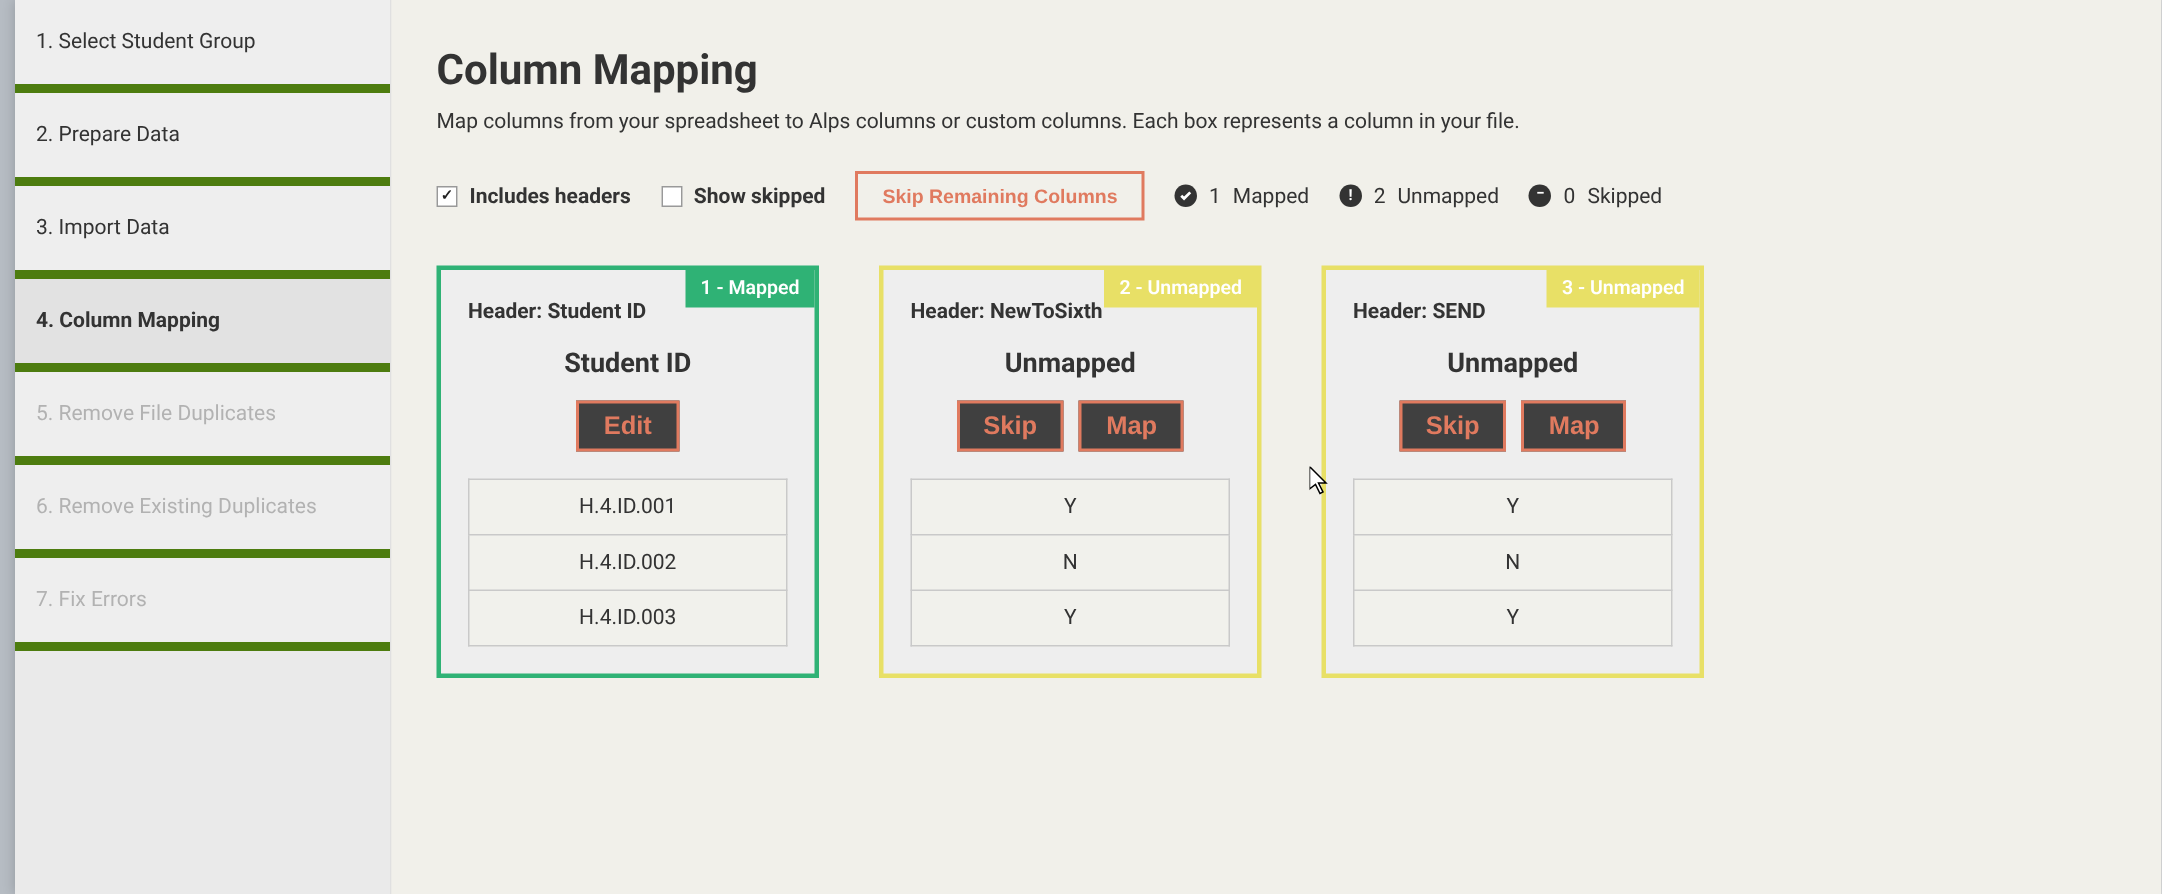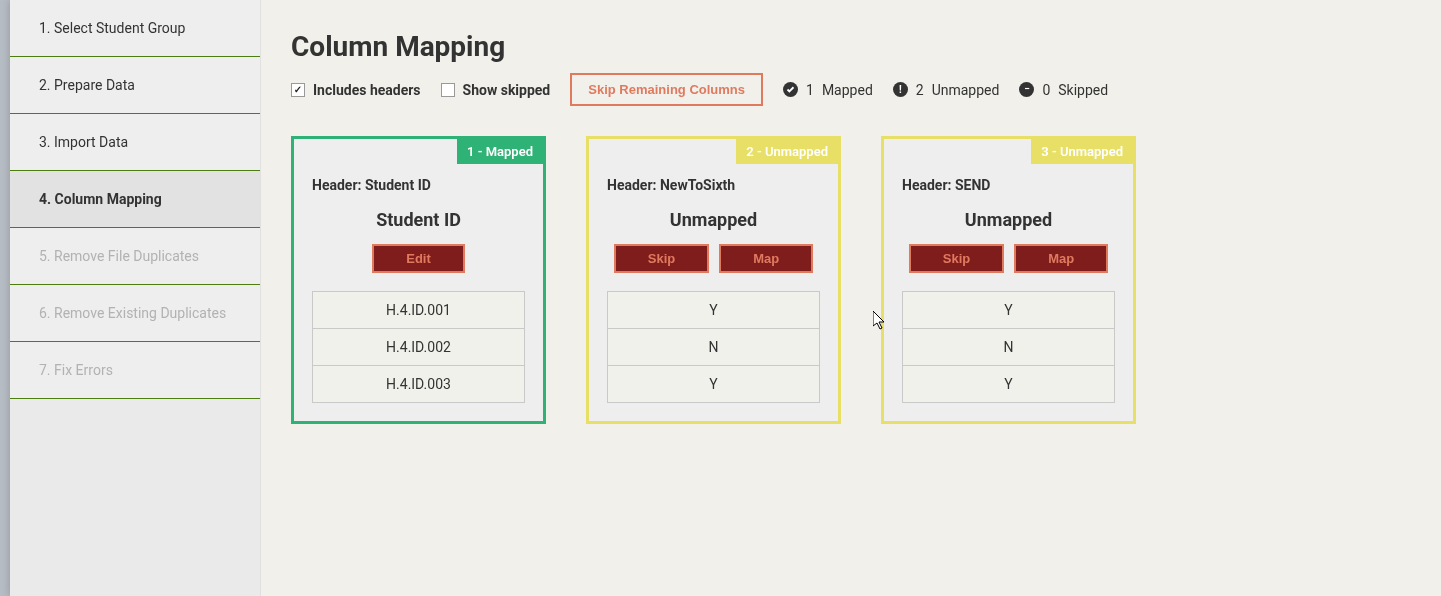--- a/index.html
+++ b/index.html
@@ -47,24 +47,24 @@
     }
 
     .sidebar {
       width: 251px;
       flex-shrink: 0;
       background: #eaeaea;
       border-right: 1px solid #e0e0e0;
     }
 
     .sidebar-item {
-      padding: 20px 29px;
-      font-size: 14px;
-      color: #333;
-      border-bottom: 1px solid #4d7c0f;
+      padding: 20px 14px;
+      font-size: 14px;
+      color: #333;
+      border-bottom: 6px solid #4d7c0f;
       background: #eeeeee;
       cursor: pointer;
     }
     .sidebar-item.active {
       background: #e2e2e2;
       font-weight: 700;
     }
     .sidebar-item.disabled {
       color: #b2b2b2;
       cursor: default;
@@ -184,43 +184,43 @@
     .card.unmapped .card-badge { background: #e8e066; }
 
     .card-inner {
       padding: 18px 18px 18px 18px;
     }
 
     .card-header {
       font-size: 14px;
       font-weight: 700;
       color: #333;
-      margin-top: 20px;
+      margin-top: 2px;
       margin-bottom: 16px;
     }
     .card-title {
       text-align: center;
       font-size: 18px;
       font-weight: 700;
       margin-bottom: 14px;
     }
 
     .card-buttons {
       display: flex;
       justify-content: center;
       gap: 10px;
       margin-bottom: 18px;
     }
 
     .btn-small {
       border: 2px solid #e07a5f;
       color: #e07a5f;
-      background: #7f1d1d;
-      padding: 5px 32px;
-      font-size: 13px;
+      background: #404040;
+      padding: 5px 16px;
+      font-size: 17px;
       font-weight: 600;
       cursor: pointer;
     }
 
     .data-list {
       border-collapse: collapse;
       width: 100%;
       text-align: center;
     }
     .data-list td {
@@ -267,20 +267,21 @@
         <span>6. Remove Existing Duplicates</span>
       </div>
       <div class="sidebar-item disabled">
         <span>7. Fix Errors</span>
       </div>
     </div>
 
     <div class="main">
 
       <h1 class="page-title">Column Mapping</h1>
+      <p class="page-desc">Map columns from your spreadsheet to Alps columns or custom columns. Each box represents a column in your file.</p>
 
       <div class="toolbar">
 
         <label class="checkbox-wrap">
           <span class="checkbox checked"></span>
           <span>Includes headers</span>
         </label>
 
         <label class="checkbox-wrap">
           <span class="checkbox"></span>

